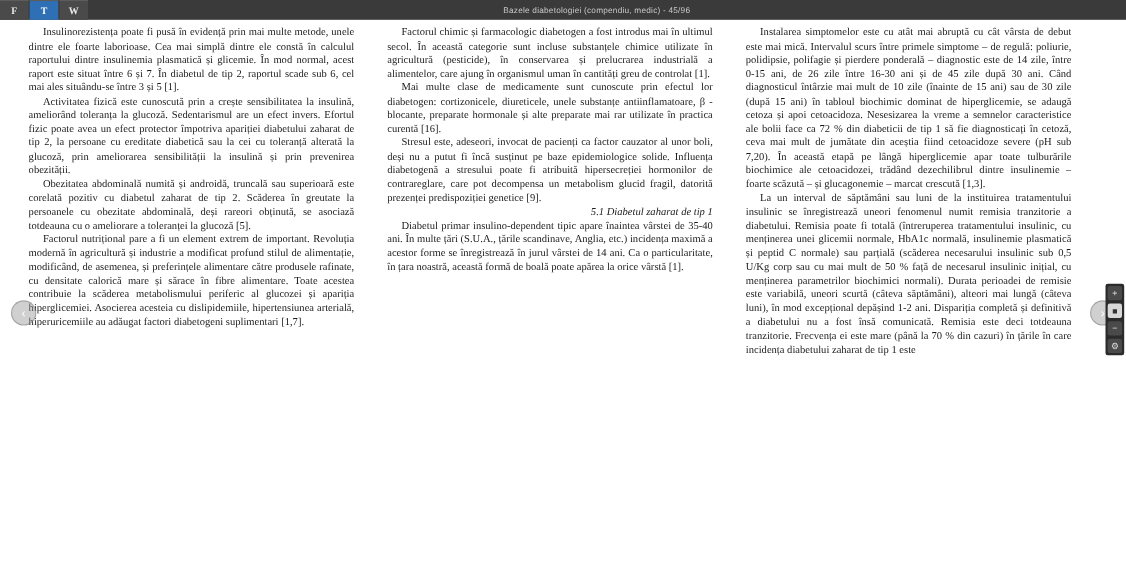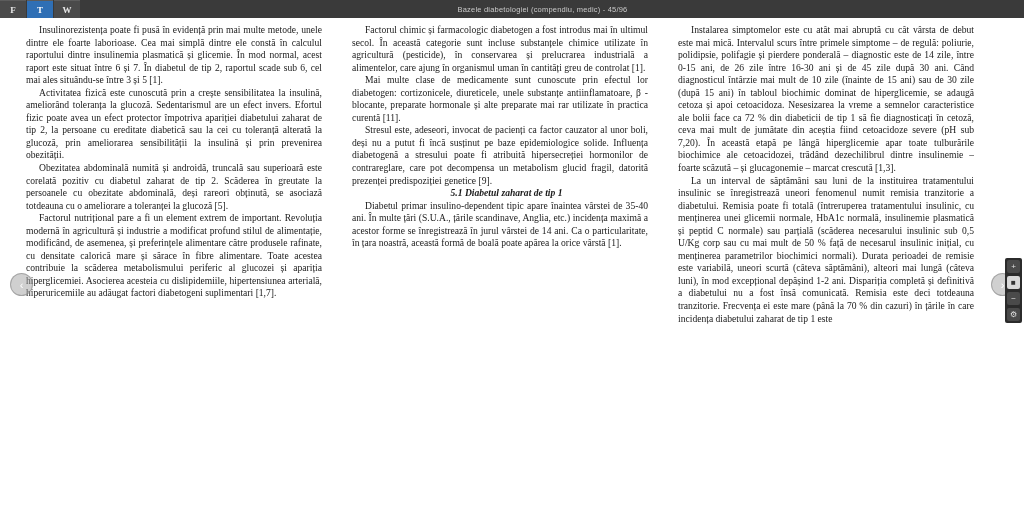--- a/index.html
+++ b/index.html
@@ -102,22 +102,22 @@
   }
   .section-head {
     margin: 9px 0 7px 0;
     text-align: center;
     font-weight: bold;
     font-size: 9.6px;
     text-indent: 0;
   }
   .sub-head {
     margin: 8px 0 5px 0;
-    text-align: center;
-    font-weight: bold;
+    text-align: right;
+    font-weight: normal;
     font-style: italic;
     font-size: 9.6px;
     text-indent: 0;
   }
 
   
   .nav-arrow {
     position: absolute;
     top: 255px;
     width: 21px;
@@ -182,21 +182,21 @@
 
     <div class="col c1">
       <p>Insulinorezistența poate fi pusă în evidență prin mai multe metode, unele dintre ele foarte laborioase. Cea mai simplă dintre ele constă în calculul raportului dintre insulinemia plasmatică și glicemie. În mod normal, acest raport este situat între 6 și 7. În diabetul de tip 2, raportul scade sub 6, cel mai ales situându-se între 3 și 5 [1].</p>
       <p>Activitatea fizică este cunoscută prin a crește sensibilitatea la insulină, ameliorând toleranța la glucoză. Sedentarismul are un efect invers. Efortul fizic poate avea un efect protector împotriva apariției diabetului zaharat de tip 2, la persoane cu ereditate diabetică sau la cei cu toleranță alterată la glucoză, prin ameliorarea sensibilității la insulină și prin prevenirea obezității.</p>
       <p>Obezitatea abdominală numită și androidă, truncală sau superioară este corelată pozitiv cu diabetul zaharat de tip 2. Scăderea în greutate la persoanele cu obezitate abdominală, deși rareori obținută, se asociază totdeauna cu o ameliorare a toleranței la glucoză [5].</p>
       <p>Factorul nutrițional pare a fi un element extrem de important. Revoluția modernă în agricultură și industrie a modificat profund stilul de alimentație, modificând, de asemenea, și preferințele alimentare către produsele rafinate, cu densitate calorică mare și sărace în fibre alimentare. Toate acestea contribuie la scăderea metabolismului periferic al glucozei și apariția hiperglicemiei. Asocierea acesteia cu dislipidemiile, hipertensiunea arterială, hiperuricemiile au adăugat factori diabetogeni suplimentari [1,7].</p>
     </div>
 
     <div class="col c2">
       <p>Factorul chimic și farmacologic diabetogen a fost introdus mai în ultimul secol. În această categorie sunt incluse substanțele chimice utilizate în agricultură (pesticide), în conservarea și prelucrarea industrială a alimentelor, care ajung în organismul uman în cantități greu de controlat [1].</p>
-      <p>Mai multe clase de medicamente sunt cunoscute prin efectul lor diabetogen: cortizonicele, diureticele, unele substanțe antiinflamatoare, β - blocante, preparate hormonale și alte preparate mai rar utilizate în practica curentă [11].</p>
+      <p>Mai multe clase de medicamente sunt cunoscute prin efectul lor diabetogen: cortizonicele, diureticele, unele substanțe antiinflamatoare, β - blocante, preparate hormonale și alte preparate mai rar utilizate în practica curentă [16].</p>
       <p>Stresul este, adeseori, invocat de pacienți ca factor cauzator al unor boli, deși nu a putut fi încă susținut pe baze epidemiologice solide. Influența diabetogenă a stresului poate fi atribuită hipersecreției hormonilor de contrareglare, care pot decompensa un metabolism glucid fragil, datorită prezenței predispoziției genetice [9].</p>
       <p class="sub-head">5.1 Diabetul zaharat de tip 1</p>
       <p>Diabetul primar insulino-dependent tipic apare înaintea vârstei de 35-40 ani. În multe țări (S.U.A., țările scandinave, Anglia, etc.) incidența maximă a acestor forme se înregistrează în jurul vârstei de 14 ani. Ca o particularitate, în țara noastră, această formă de boală poate apărea la orice vârstă [1].</p>
     </div>
 
     <div class="col c3">
       <p>Instalarea simptomelor este cu atât mai abruptă cu cât vârsta de debut este mai mică. Intervalul scurs între primele simptome – de regulă: poliurie, polidipsie, polifagie și pierdere ponderală – diagnostic este de 14 zile, între 0-15 ani, de 26 zile între 16-30 ani și de 45 zile după 30 ani. Când diagnosticul întârzie mai mult de 10 zile (înainte de 15 ani) sau de 30 zile (după 15 ani) în tabloul biochimic dominat de hiperglicemie, se adaugă cetoza și apoi cetoacidoza. Nesesizarea la vreme a semnelor caracteristice ale bolii face ca 72 % din diabeticii de tip 1 să fie diagnosticați în cetoză, ceva mai mult de jumătate din aceștia fiind cetoacidoze severe (pH sub 7,20). În această etapă pe lângă hiperglicemie apar toate tulburările biochimice ale cetoacidozei, trădând dezechilibrul dintre insulinemie – foarte scăzută – și glucagonemie – marcat crescută [1,3].</p>
       <p>La un interval de săptămâni sau luni de la instituirea tratamentului insulinic se înregistrează uneori fenomenul numit remisia tranzitorie a diabetului. Remisia poate fi totală (întreruperea tratamentului insulinic, cu menținerea unei glicemii normale, HbA1c normală, insulinemie plasmatică și peptid C normale) sau parțială (scăderea necesarului insulinic sub 0,5 U/Kg corp sau cu mai mult de 50 % față de necesarul insulinic inițial, cu menținerea parametrilor biochimici normali). Durata perioadei de remisie este variabilă, uneori scurtă (câteva săptămâni), alteori mai lungă (câteva luni), în mod excepțional depășind 1-2 ani. Dispariția completă și definitivă a diabetului nu a fost însă comunicată. Remisia este deci totdeauna tranzitorie. Frecvența ei este mare (până la 70 % din cazuri) în țările în care incidența diabetului zaharat de tip 1 este</p>
     </div>
 

